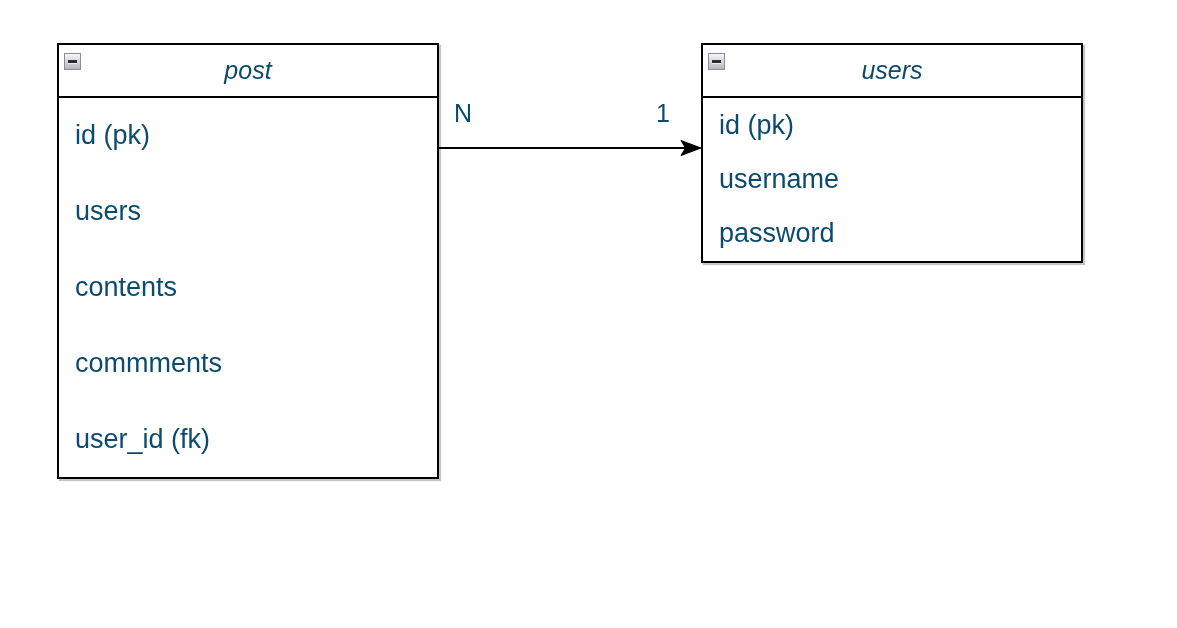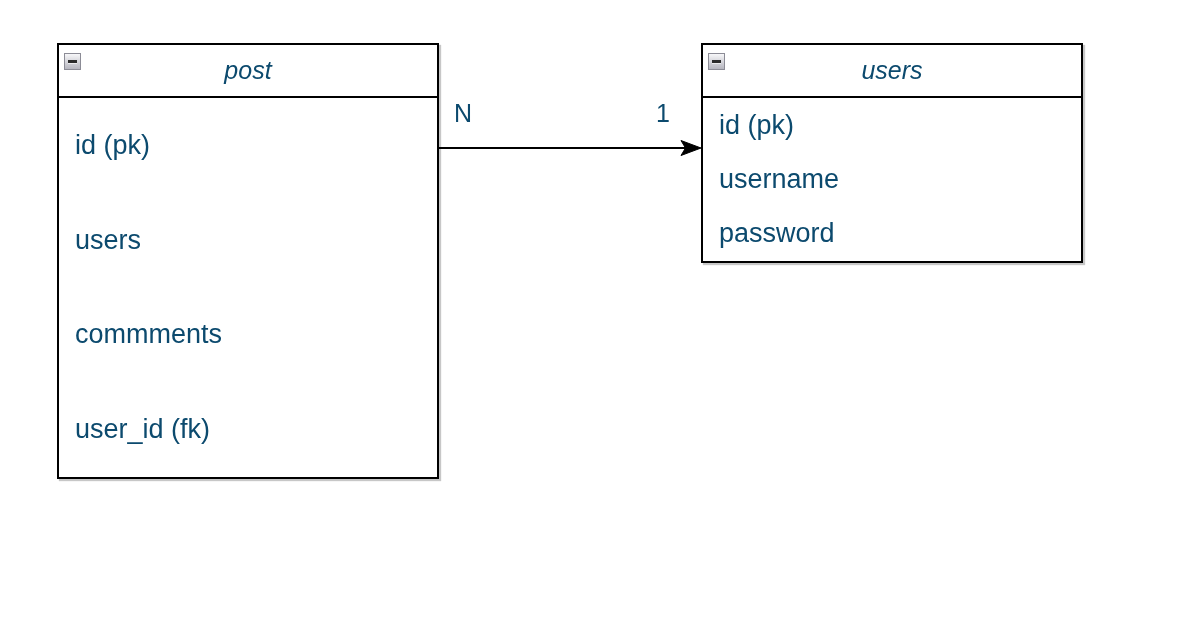--- a/index.html
+++ b/index.html
@@ -87,20 +87,21 @@
   <div class="entity" style="left:57px; top:43px; width:382px; height:436px;">
     <div class="entity-header">
       <span class="collapse-btn">
         <span class="minus-bar"></span>
       </span>
       <span>post</span>
     </div>
     <div class="entity-rows">
       <div class="row">id (pk)</div>
       <div class="row">users</div>
+      <div class="row">contents</div>
       <div class="row">commments</div>
       <div class="row">user_id (fk)</div>
     </div>
   </div>
 
   <div class="entity" style="left:701px; top:43px; width:382px; height:220px;">
     <div class="entity-header">
       <span class="collapse-btn">
         <span class="minus-bar"></span>
       </span>

